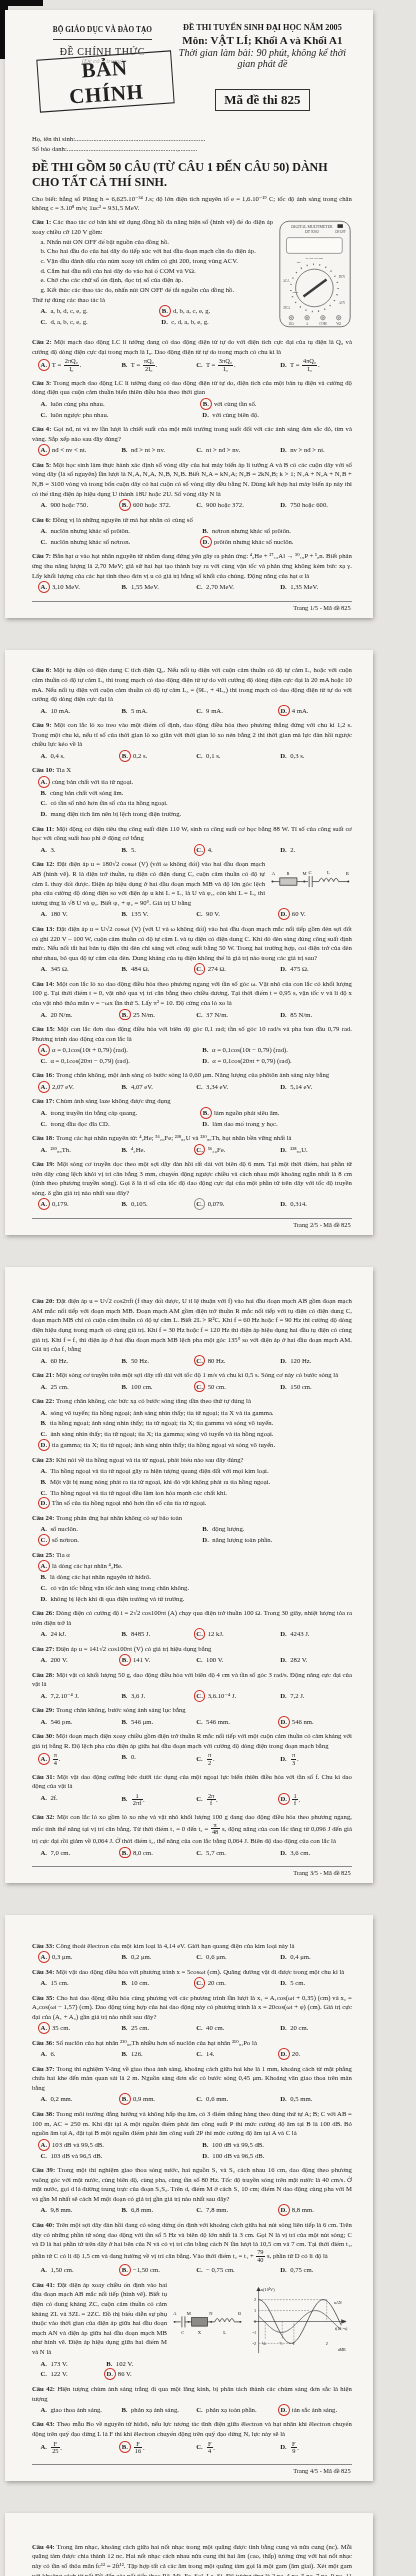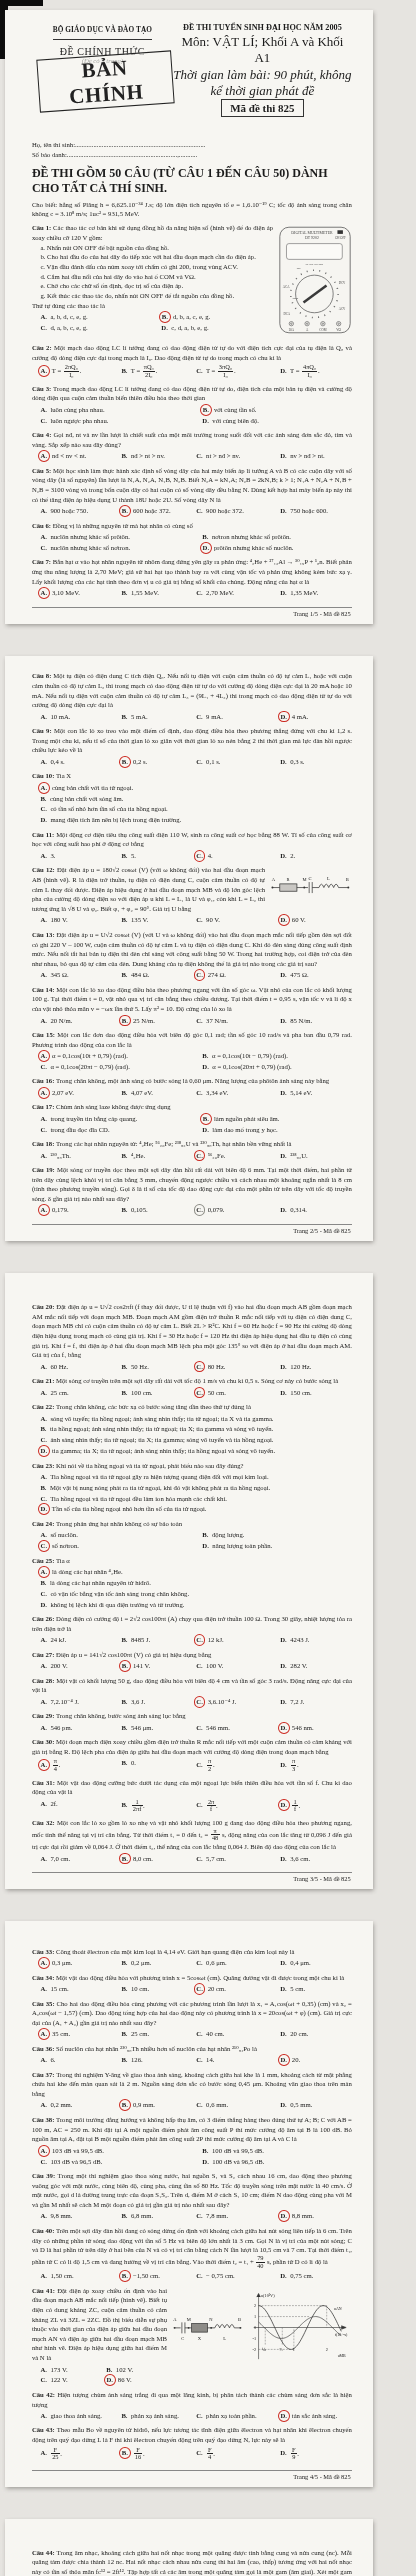--- a/index.html
+++ b/index.html
@@ -13,23 +13,23 @@
   
   .hdr{display:flex;position:relative}
   .hdr-left{width:141px;text-align:center;position:relative}
   .org{font-weight:bold;font-size:7.3px;letter-spacing:0.1px;border-bottom:0.6px solid #333;display:inline-block;padding-bottom:5px}
   .exam-type{font-size:10px;margin-top:6.1px;letter-spacing:0.6px}
   .pages-note{font-size:6.7px;font-style:italic}
   .stamp{position:absolute;left:6.1px;top:32px;transform:rotate(-4deg);border:1.8px solid #232323;padding:0.6px 7.3px;
          font-weight:bold;font-size:21px;font-family:"Liberation Serif",serif;letter-spacing:0.6px;color:#222;background:rgba(247,246,242,.6)}
   .hdr-right{flex:1;text-align:center}
   .title{font-weight:bold;font-size:8.2px}
-  .subject{font-weight:normal;font-size:13px;margin-top:1.8px}
-  .duration{font-style:italic;font-size:13px;margin-top:1.2px}
-  .code-box{display:inline-block;border:0.9px solid #333;padding:1.8px 8.5px;font-weight:bold;font-size:11px;margin-top:0}
+  .subject{font-weight:bold;font-size:11px;margin-top:1.8px}
+  .duration{font-style:italic;font-size:10px;margin-top:1.2px}
+  .code-box{display:inline-block;border:0.9px solid #333;padding:1.8px 8.5px;font-weight:bold;font-size:13px;margin-top:20px}
   .cand{font-size:6.7px;margin-top:2.4px}
   .notice{font-weight:bold;font-size:12px;margin:8.5px 0 3.7px 0}
   .constants{font-size:6.7px;line-height:1.45;text-align:justify}
   
   .question{font-size:6.7px;line-height:1.44;margin-top:4.3px}
   .question::after{content:"";display:block;clear:both}
   .q-text{margin:0;text-align:justify}
   .q-label{font-weight:bold}
   .q-step{margin:0 0 0 8.5px;text-align:justify}
   .opts{margin:1.2px 0 0 8.5px}

